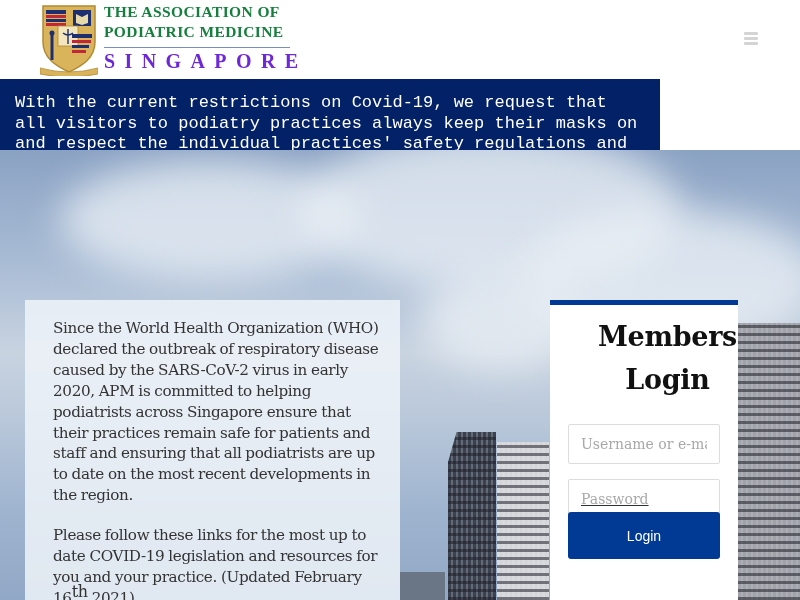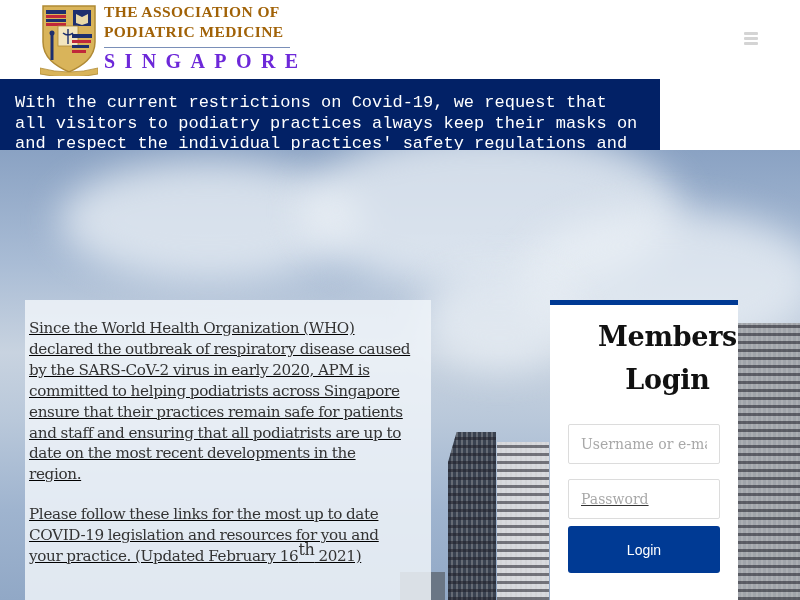--- a/index.html
+++ b/index.html
@@ -5,21 +5,21 @@
   * { box-sizing: border-box; margin: 0; padding: 0; }
   html, body { width: 800px; height: 600px; overflow: hidden; background: #fff; }
   body { font-family: "DejaVu Serif", serif; position: relative; }
 
   .header { position: absolute; left: 0; top: 0; width: 800px; height: 79px; background: #fff; }
   .logo { position: absolute; left: 38px; top: 2px; width: 255px; height: 74px; }
   .crest { position: absolute; left: 2px; top: 2px; width: 58px; height: 72px; }
   .logo-text { position: absolute; left: 66px; top: 0; width: 186px; }
   .logo-line1, .logo-line2 {
     font-family: "Liberation Serif", serif; font-weight: bold; font-size: 15.5px;
-    color: #a16207; letter-spacing: 0.4px; line-height: 20px; white-space: nowrap;
+    color: #15803d; letter-spacing: 0.4px; line-height: 20px; white-space: nowrap;
   }
   .logo-line2 { margin-top: 0; }
   .logo-rule { width: 186px; height: 1px; background: #7a8fb8; margin-top: 5px; }
   .logo-line3 {
     font-family: "Liberation Serif", serif; font-weight: bold; font-size: 20px;
     color: #6d28d9; letter-spacing: 9.4px; line-height: 26px; white-space: nowrap;
   }
   .menu-btn { position: absolute; left: 744px; top: 32px; width: 16px; height: 13px; cursor: pointer; }
   .menu-btn span { display: block; width: 14px; height: 3px; background: #d4d4d4; margin-bottom: 2px; border-radius: 1px; }
 
@@ -34,22 +34,22 @@
     background: linear-gradient(180deg, #8aa2c3 0%, #a9bcd5 25%, #c8d3e0 45%, #b9c8da 60%, #9fb4cf 80%, #91a8c6 100%);
   }
   .cloud { position: absolute; border-radius: 50%; background: rgba(235,240,246,0.75); filter: blur(18px); }
   .bldg { position: absolute; bottom: 0; }
   .win-grid {
     background-image: repeating-linear-gradient(0deg, rgba(30,30,40,0.55) 0 3px, transparent 3px 8px),
                       repeating-linear-gradient(90deg, transparent 0 3px, rgba(200,200,200,0.3) 3px 5px);
   }
 
   .info-card {
-    position: absolute; left: 25px; top: 150px; width: 406px; height: 300px;
-    background: rgba(240,244,249,0.84); padding: 18px 20px 0 4px; text-decoration: underline;
+    position: absolute; left: 25px; top: 150px; width: 375px; height: 300px;
+    background: rgba(240,244,249,0.84); padding: 18px 20px 0 28px;
   }
   .info-card p {
     font-family: "DejaVu Serif", serif; font-size: 15.2px; line-height: 20.9px; color: #333;
     letter-spacing: -0.35px; word-spacing: -0.5px;
   }
   .info-card p + p { margin-top: 19px; }
   .info-card sup { font-size: 16px; vertical-align: super; line-height: 0; }
 
   .login-card {
     position: absolute; left: 550px; top: 150px; width: 188px; height: 300px;
@@ -131,13 +131,13 @@
     <p><span>Please follow these links for the most up to date COVID-19 legislation and resources for you and your practice. (Updated February 16</span><sup>th</sup><span> 2021)</span></p>
   </div>
 
   <div class="login-card">
     <h2 class="login-title">Members Login</h2>
   </div>
 </section>
 
 <input class="field username" type="text" style="position: absolute; left: 568px; top: 424px;" placeholder="Username or e-mail">
 <input class="field password" type="password" style="position: absolute; left: 568px; top: 479px;" placeholder="Password">
-<button class="login-btn" style="position:absolute;left:568px;top:526px;">Login</button>
+<button class="login-btn" style="position:absolute;left:568px;top:512px;">Login</button>
 
 </body></html>

